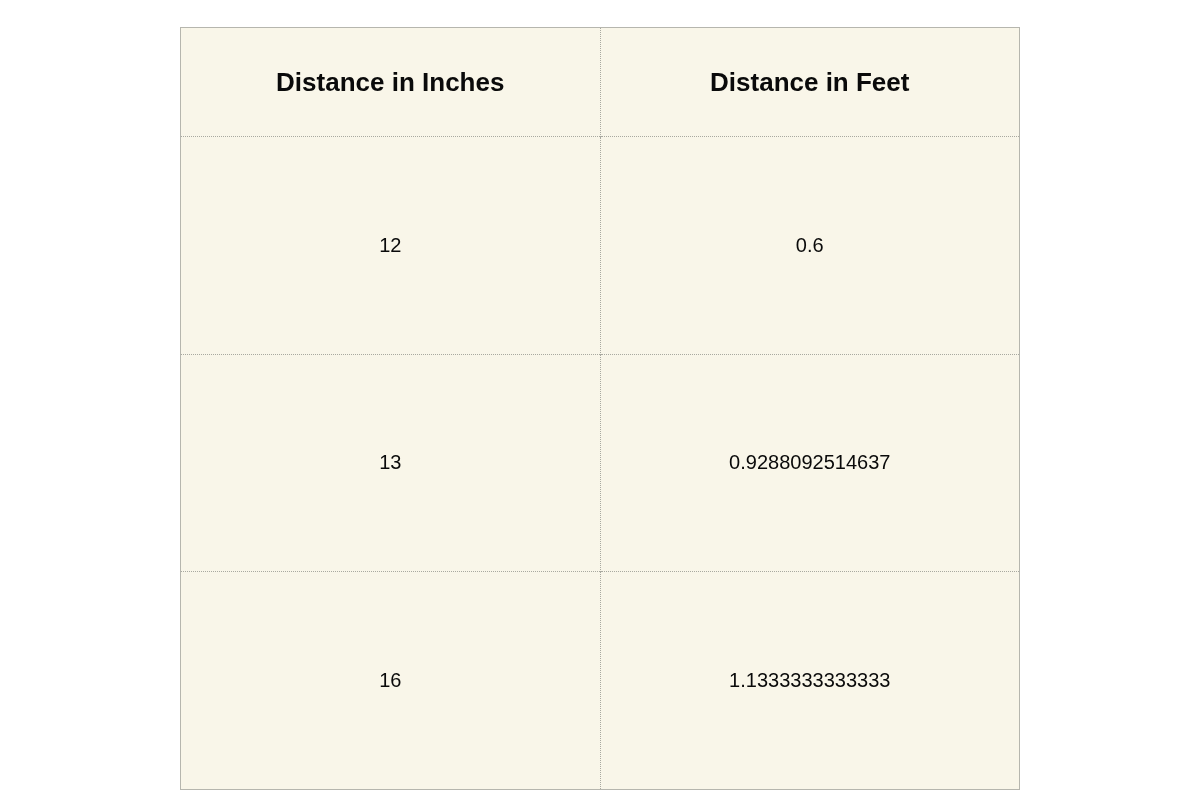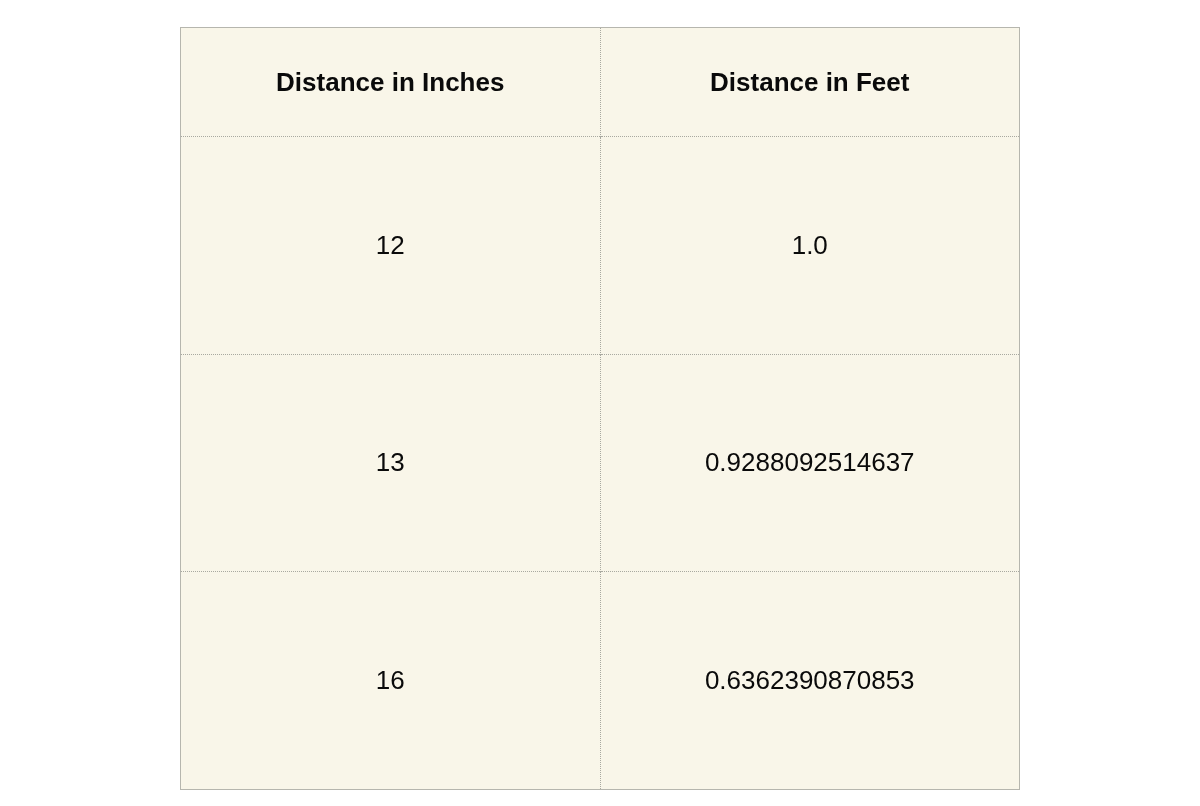--- a/index.html
+++ b/index.html
@@ -47,21 +47,21 @@
   }
 
   table.data-table th {
     font-size: 26px;
     font-weight: bold;
     height: 108px;
     letter-spacing: 0px;
   }
 
   table.data-table td {
-    font-size: 26px;
+    font-size: 20px;
     font-weight: normal;
     height: 109px;
   }
 
   
   table.data-table thead tr {
     border-bottom: 1px dotted #a9a9a0;
   }
   table.data-table tbody tr {
     border-bottom: 1px dotted #a9a9a0;
@@ -86,25 +86,25 @@
     </colgroup>
     <thead>
       <tr>
         <th class="col-sep-left">Distance in Inches</th>
         <th>Distance in Feet</th>
       </tr>
     </thead>
     <tbody>
       <tr>
         <td class="col-sep-left">12</td>
-        <td>1.0</td>
+        <td>0.6</td>
       </tr>
       <tr>
         <td class="col-sep-left">13</td>
         <td>0.9288092514637</td>
       </tr>
       <tr>
         <td class="col-sep-left">16</td>
-        <td>0.6362390870853</td>
+        <td>1.1333333333333</td>
       </tr>
     </tbody>
   </table>
 </div>
 
 </body></html>

